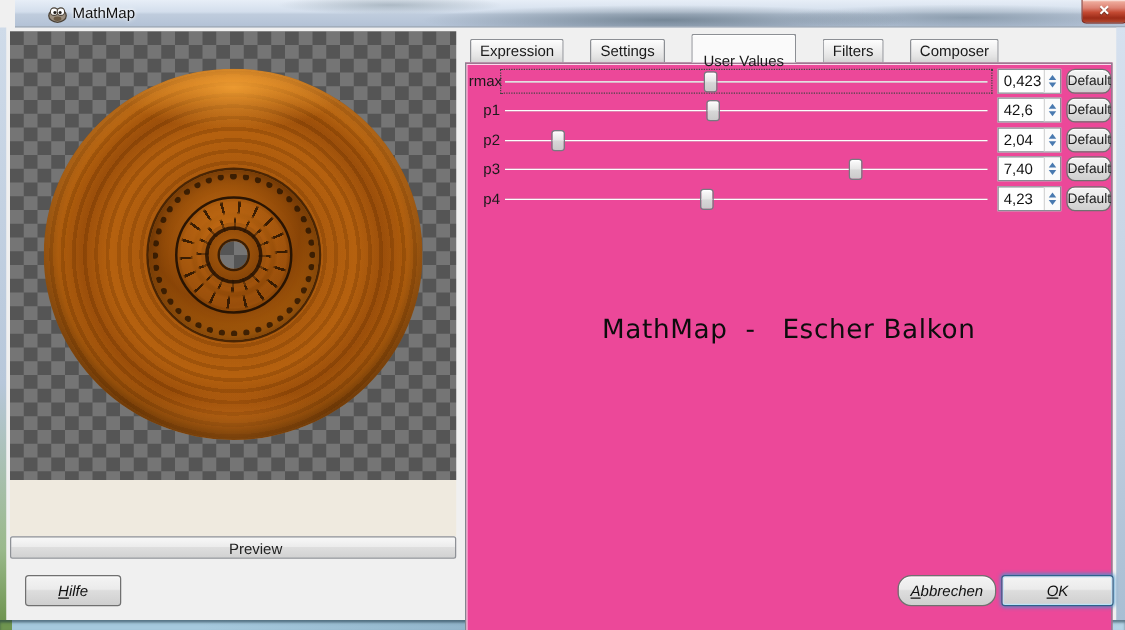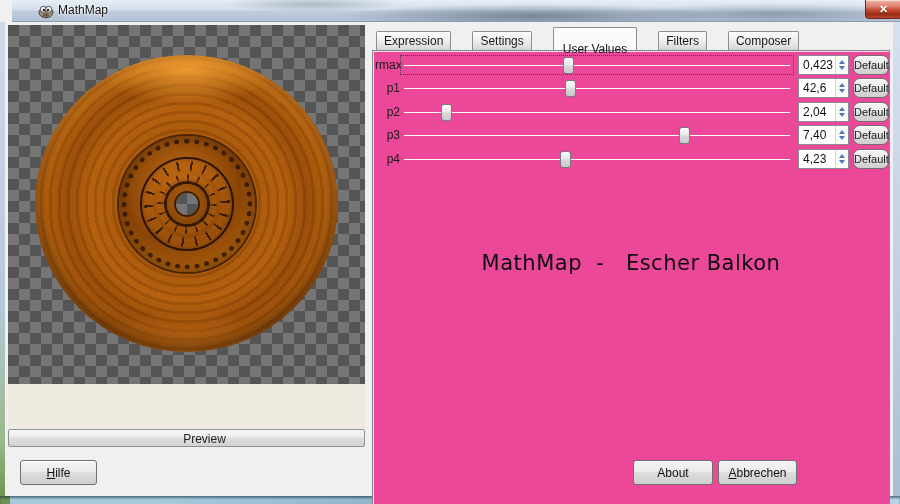--- a/index.html
+++ b/index.html
@@ -101,24 +101,24 @@
     font-size:11px;color:#1a1a1a;text-align:center;padding:0;cursor:pointer;
     background:linear-gradient(180deg,#f4f4f4,#ebebeb 45%,#dddddd 50%,#cfcfcf);
     box-shadow:inset 0 1px 0 rgba(255,255,255,.8);}
 
   .watermark{position:absolute;left:0;right:0;top:200px;text-align:center;
     font-family:"DejaVu Sans",sans-serif;font-size:21px;color:#0d0d0d;white-space:pre;letter-spacing:.5px;}
 
   
   .btn{position:absolute;height:25px;border:1px solid #707070;border-radius:3px;font-size:12px;color:#111;
     background:linear-gradient(180deg,#f4f4f4,#ebebeb 45%,#dddddd 50%,#cfcfcf);
-    box-shadow:inset 0 1px 0 rgba(255,255,255,.8);text-align:center;line-height:23px;cursor:pointer;}
+    box-shadow:inset 0 1px 0 rgba(255,255,255,.8);text-align:center;line-height:23px;cursor:pointer;font-style:italic;}
   .btn-help{left:20px;top:460px;width:77px;}
   .btn-about{left:633px;top:460px;width:80px;}
-  .btn-cancel{left:718px;top:460px;width:79px;}
+  .btn-cancel{left:718px;top:460px;width:79px;border-radius:11px;}
   .btn-ok{left:801px;top:460px;width:90px;border:1px solid #2c628b;
     box-shadow:0 0 3px 1px rgba(64,150,210,.75), inset 0 0 0 1px #bfe2f5, inset 0 1px 0 rgba(255,255,255,.8);}
   .mn{text-decoration:underline;}
 </style>
 </head>
 <body>
 
 <div class="window">
 
   <div class="titlebar">
@@ -242,16 +242,16 @@
             <i class="dn"></i>
           </span>
       </div>
       <button class="default-btn">Default</button>
     </div>
 
     <div class="watermark">MathMap  -   Escher Balkon</div>
   </div>
 
   <button class="btn btn-help"><span class="mn">H</span><span>ilfe</span></button>
-  <button class="btn btn-about">About</button>
   <button class="btn btn-cancel"><span class="mn">A</span><span>bbrechen</span></button>
+  <button class="btn btn-ok"><span class="mn">O</span><span>K</span></button>
 
 </div>
 
 </body></html>

